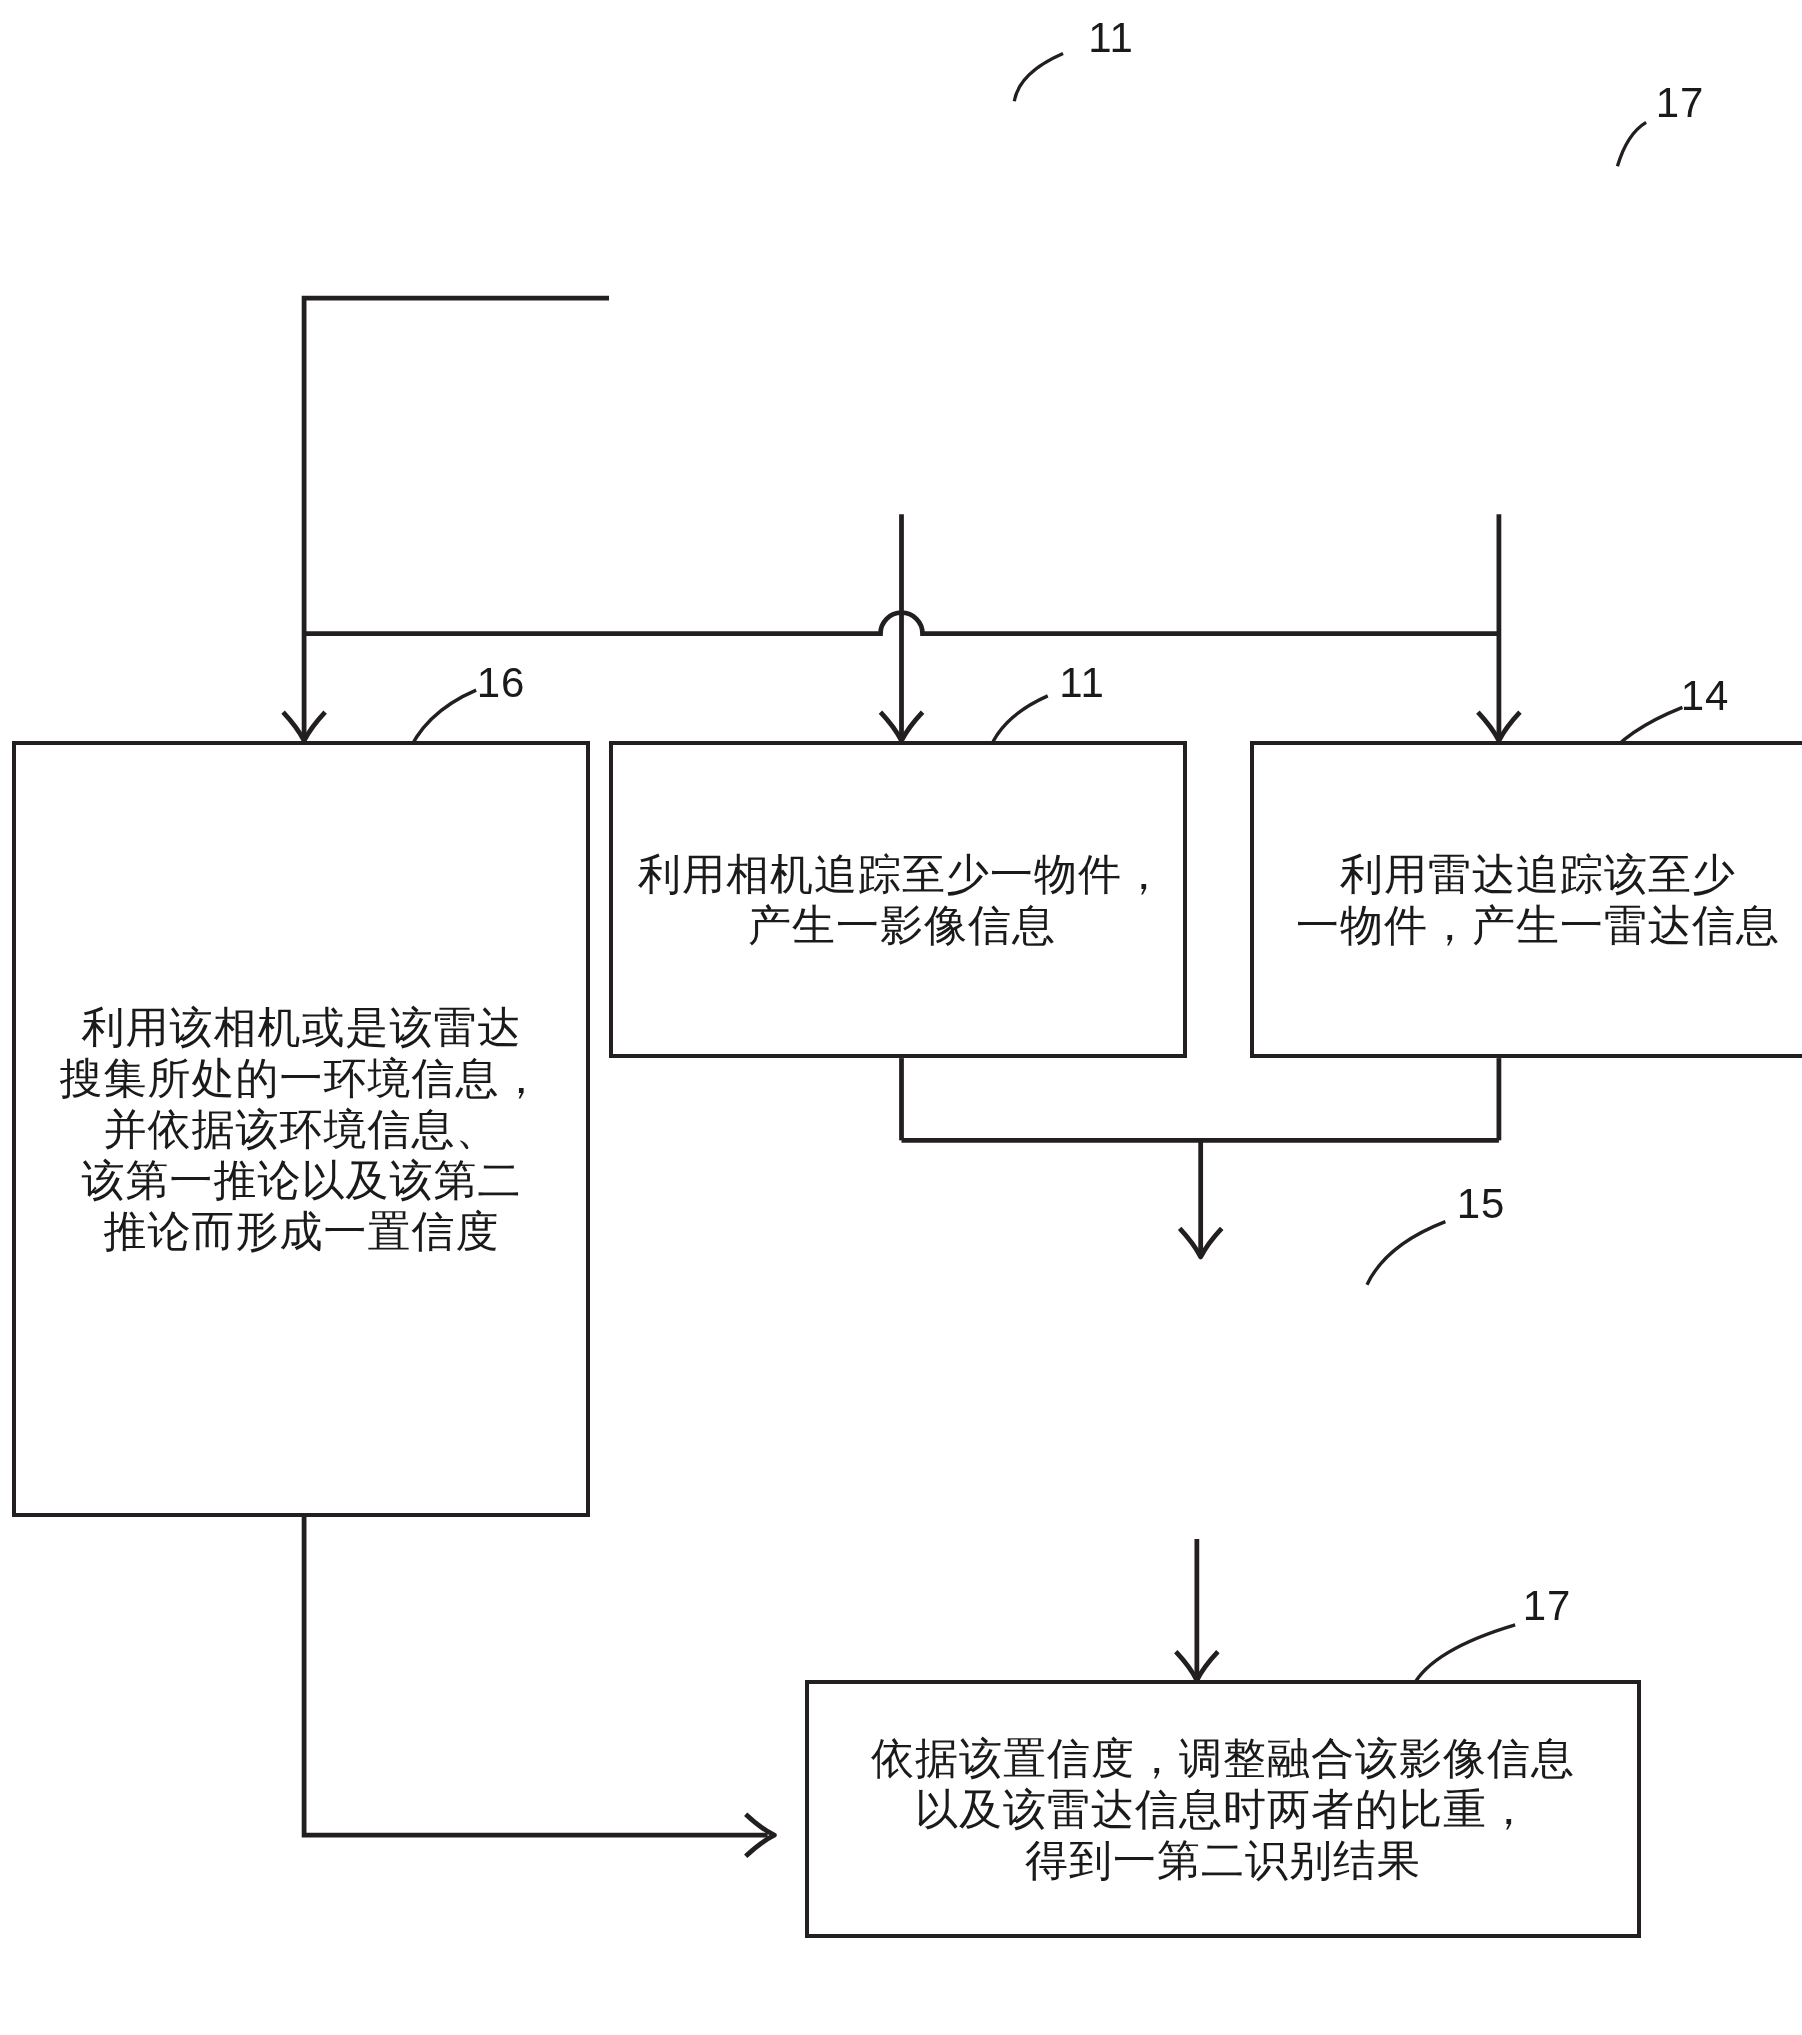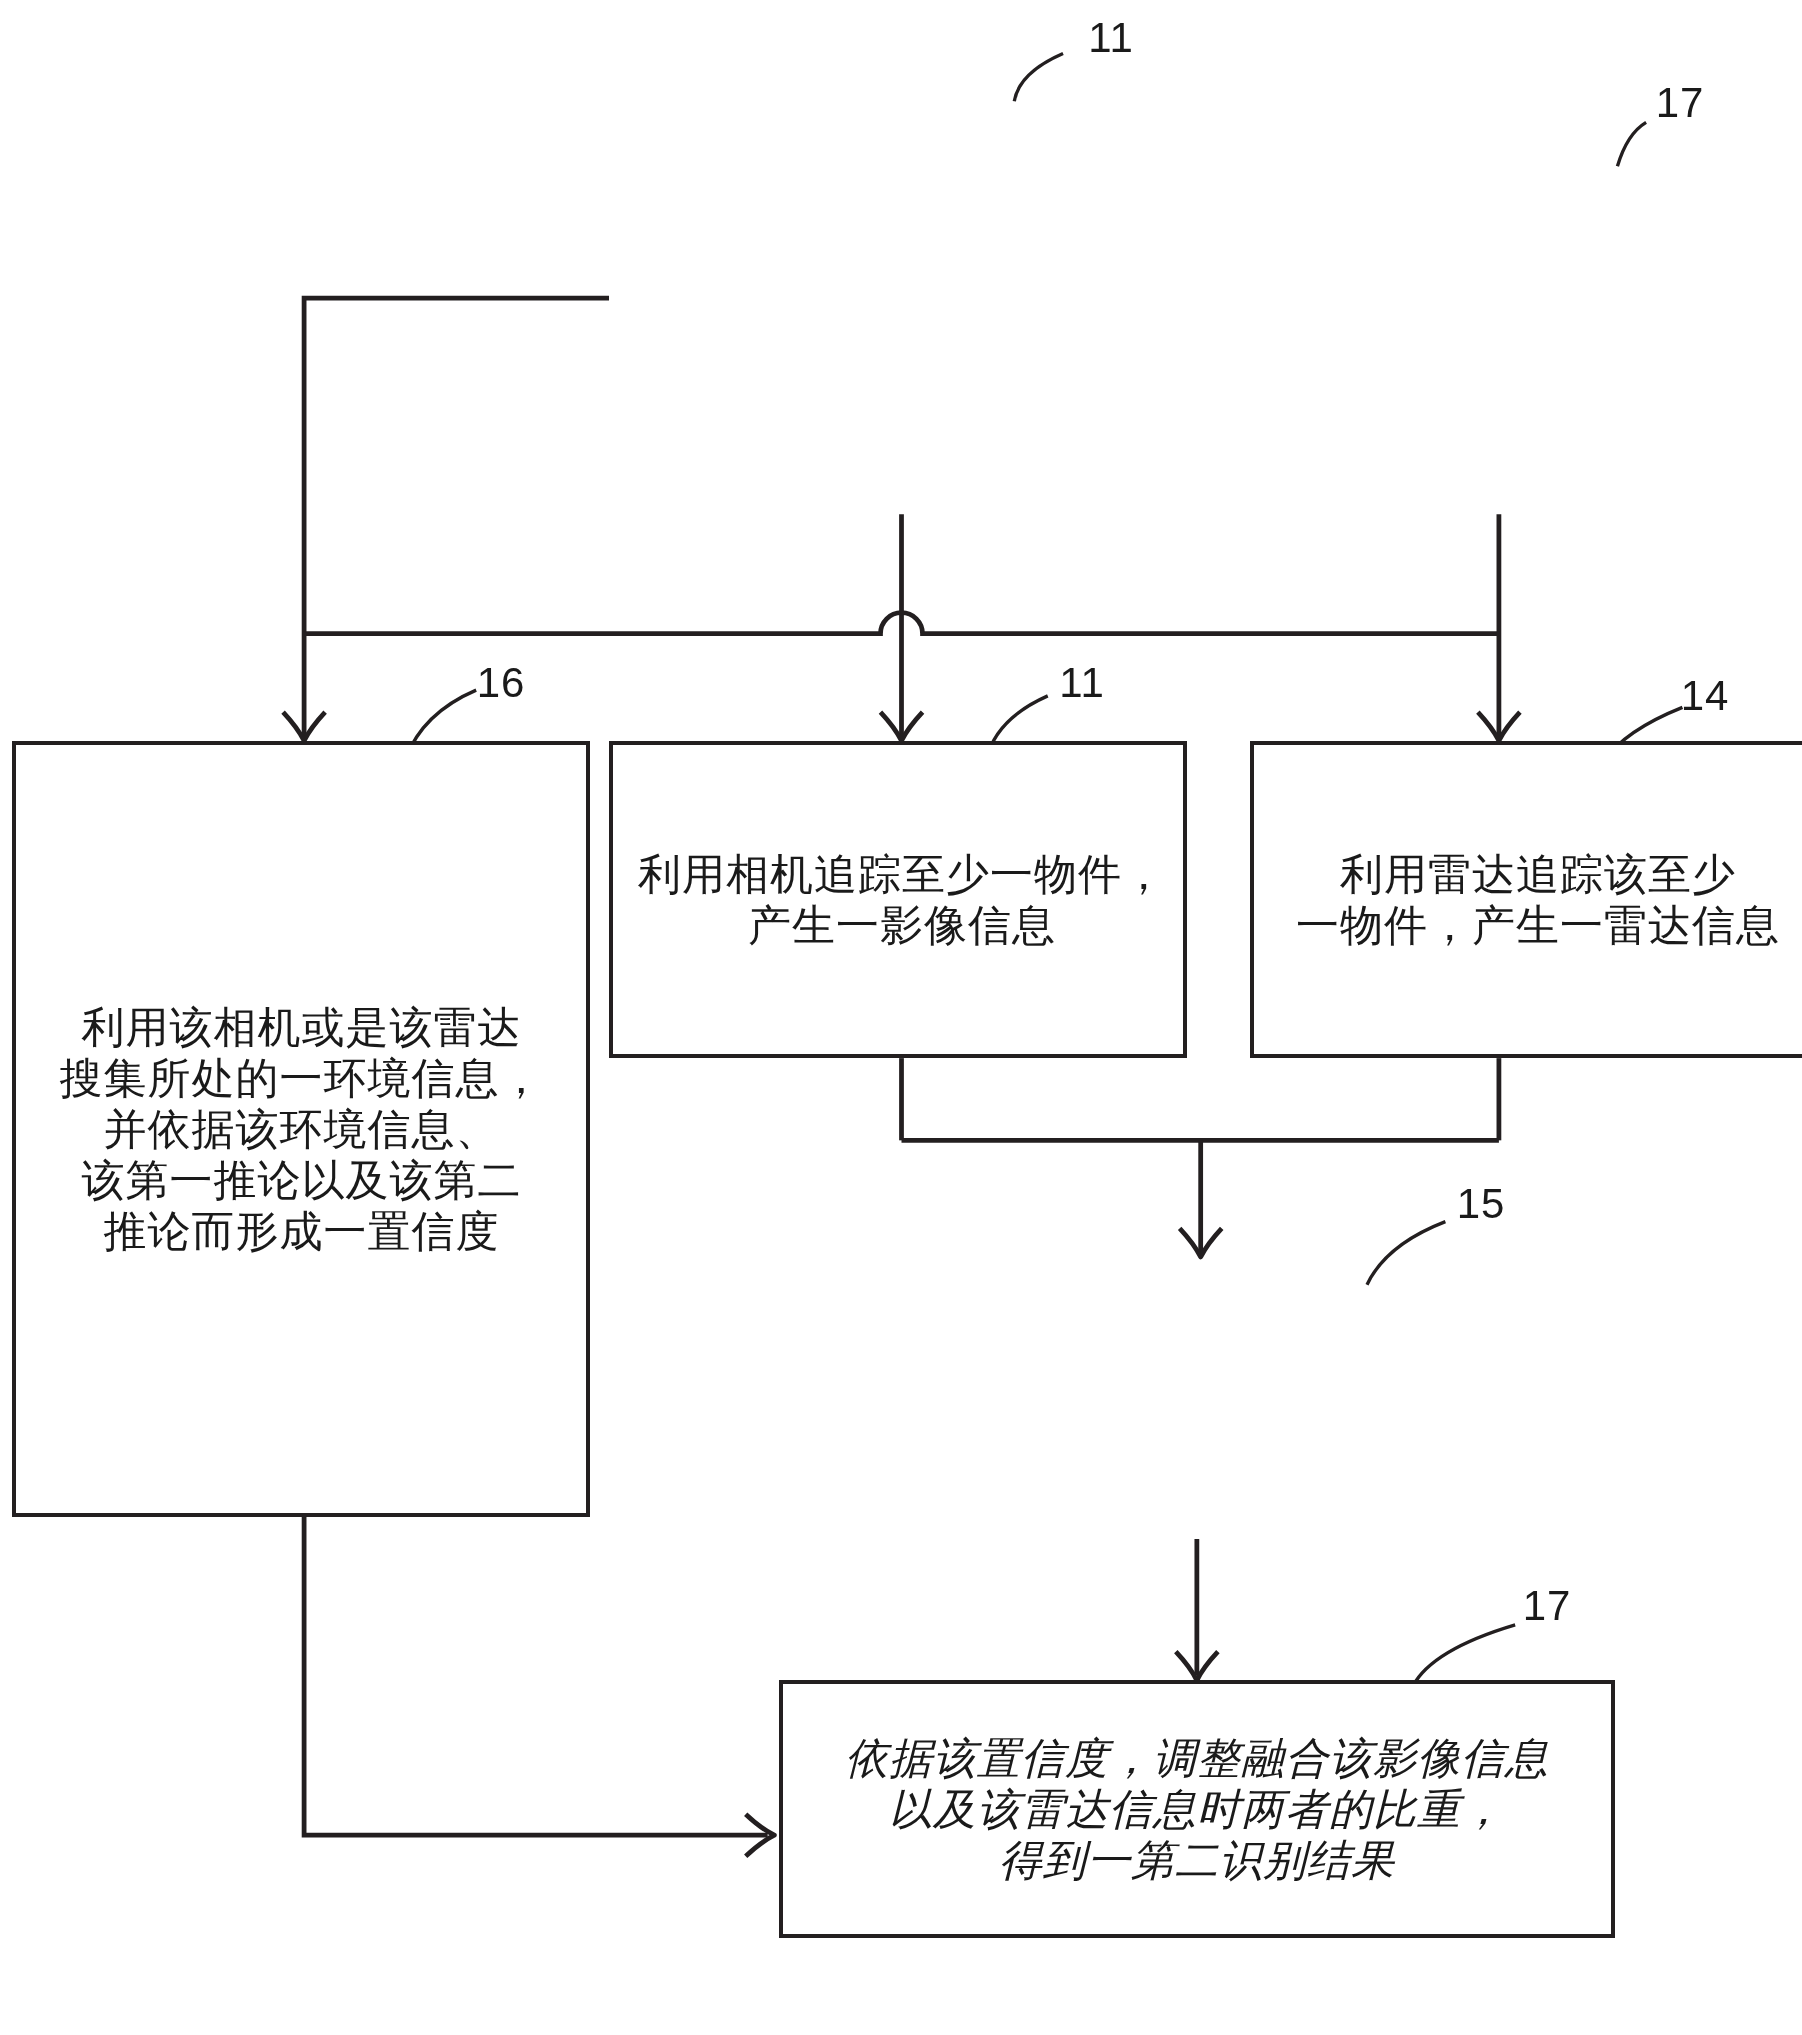--- a/index.html
+++ b/index.html
@@ -40,21 +40,21 @@
     color: #1a1a1a;
     letter-spacing: 1px;
   }
   
   .box-11 { left: 609px;  top: 80px;   width: 578px; height: 434px; }
   .box-13 { left: 1211px; top: 158px;  width: 576px; height: 357px; }
   .box-16 { left: 12.4px;   top: 741px;  width: 578px; height: 776px; }
   .box-12 { left: 609px;  top: 741px;  width: 578px; height: 317px; padding-left: 8px; }
   .box-14 { left: 1250px; top: 741px;  width: 576px; height: 317px; }
   .box-15 { left: 827px;  top: 1257px; width: 741px; height: 282px; }
-  .box-17 { left: 779px;  top: 1680px; width: 836px; height: 258px; font-style: italic; }
+  .box-17 { left: 805px;  top: 1680px; width: 836px; height: 258px; }
 
   .label-11 { left: 1111px; top: 38px; }
   .label-13 { left: 1680px; top: 103px; }
   .label-16 { left: 501px;  top: 683px; }
   .label-12 { left: 1082px; top: 683px; }
   .label-14 { left: 1705px; top: 696px; }
   .label-15 { left: 1481px; top: 1204px; }
   .label-17 { left: 1547px; top: 1606px; }
 
   .conn { stroke: #231f20; stroke-width: 5; fill: none; stroke-linecap: butt; }

